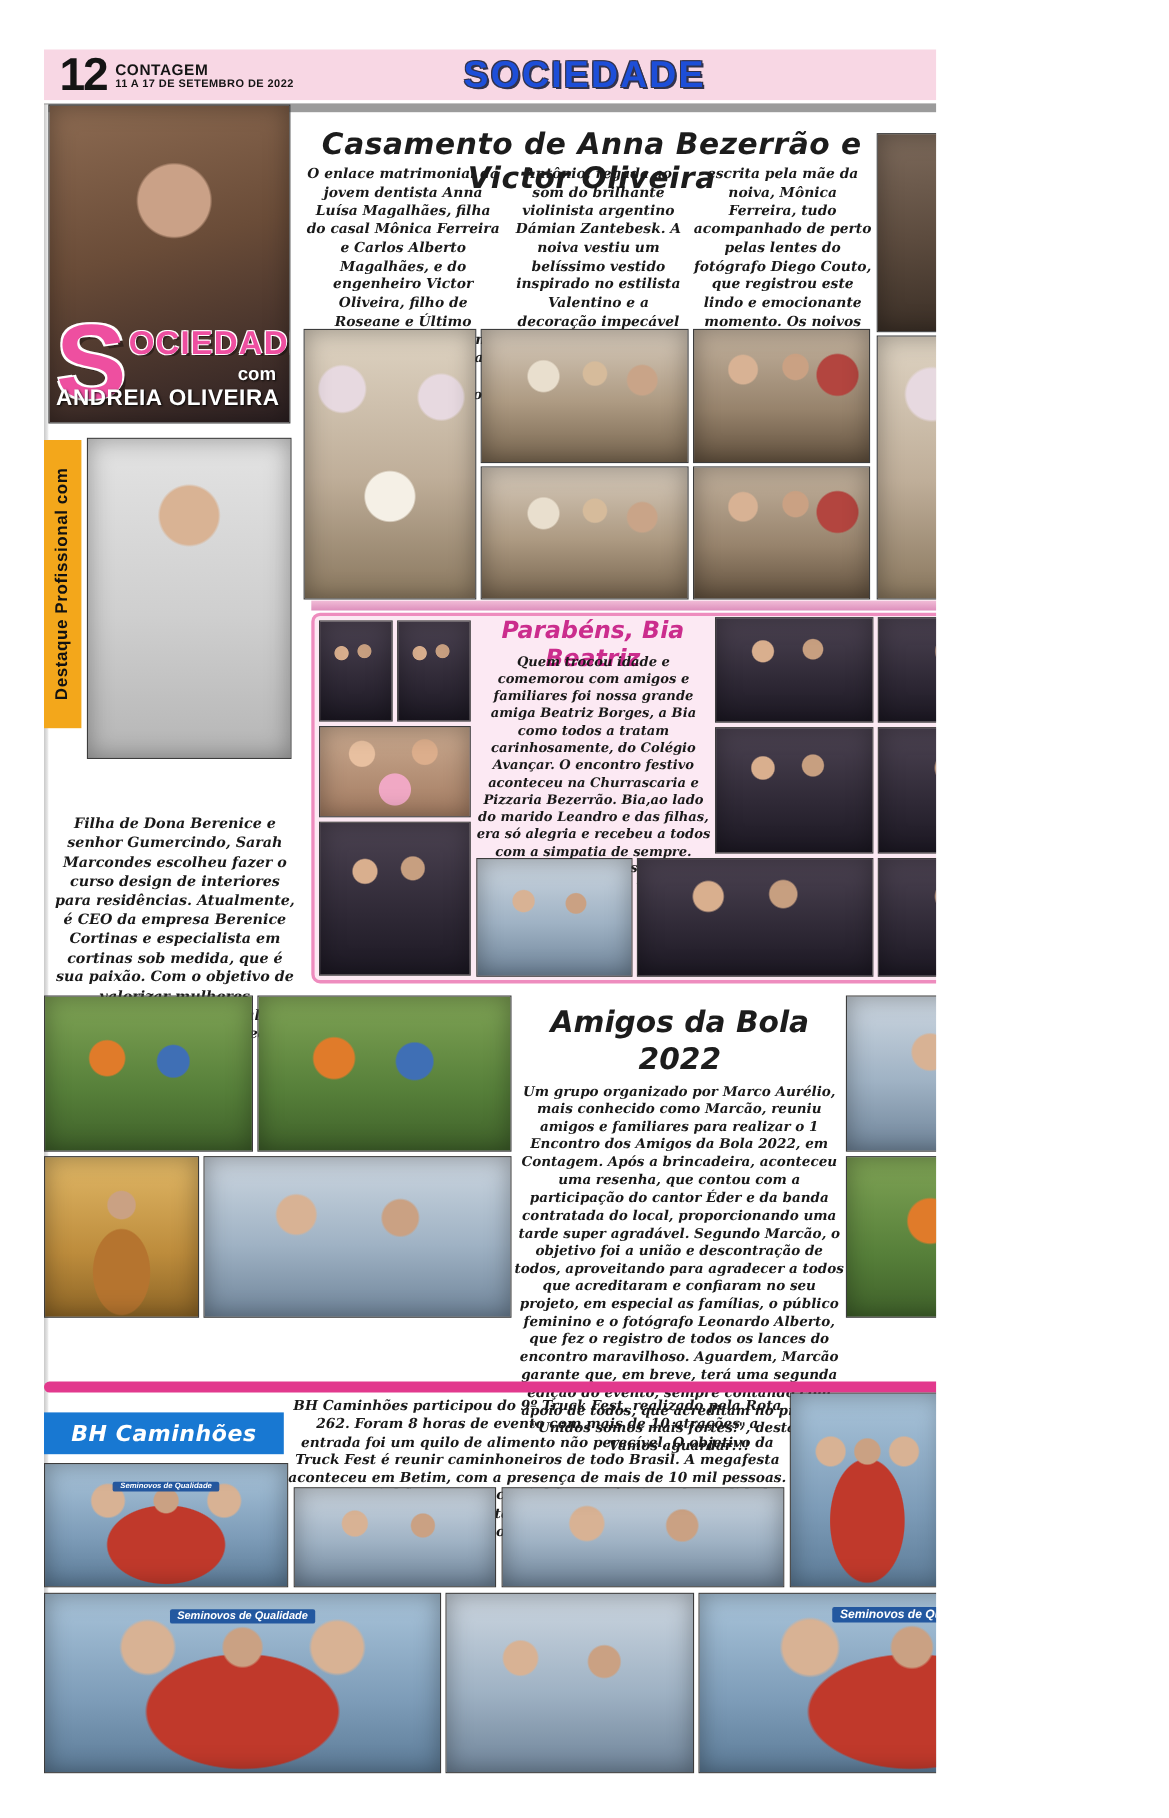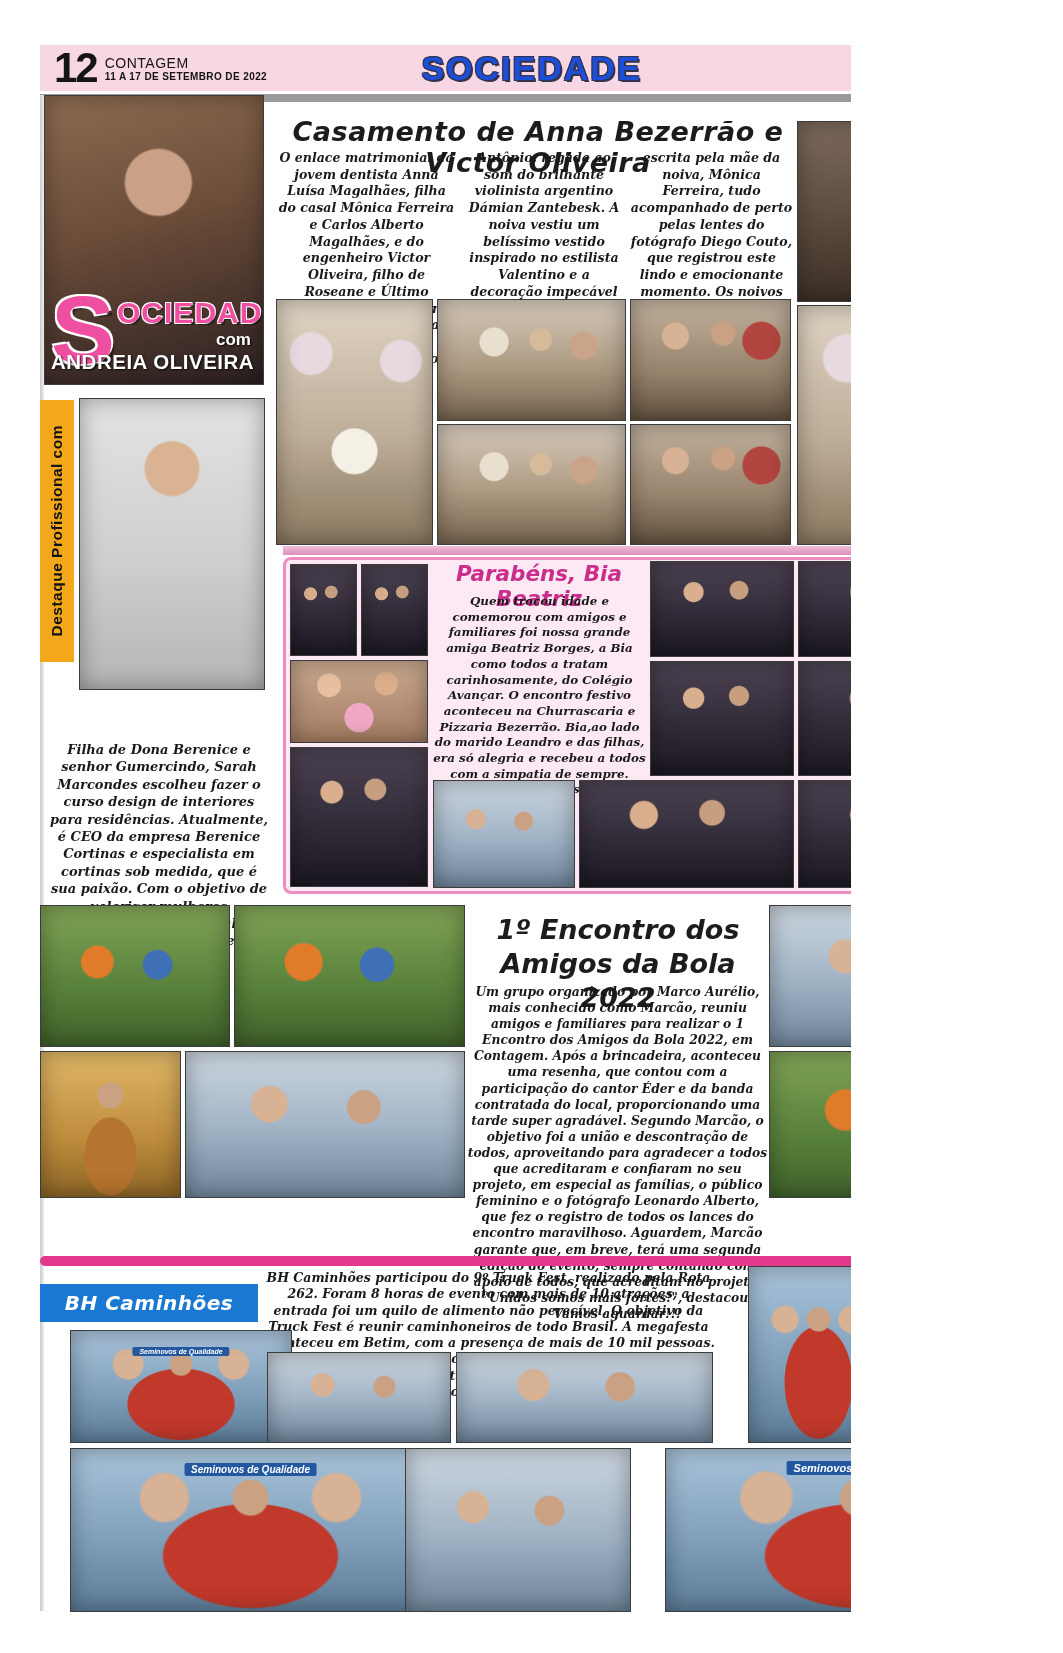--- a/index.html
+++ b/index.html
@@ -5,21 +5,21 @@
   * { margin:0; padding:0; box-sizing:border-box; }
   html,body { background:#ffffff; }
   body { font-family:"Liberation Sans", sans-serif; }
   .page { position:relative; width:851px; height:1653px; background:#ffffff; overflow:hidden; }
 
   
   .masthead { position:absolute; left:40px; top:45px; width:983px; height:46px;
               background:#f8d7e4; display:flex; align-items:center; }
   .pagenum { font-size:42px; font-weight:900; color:#141414; line-height:1; margin-left:14px; letter-spacing:-2px;}
   .edition { margin-left:8px; color:#141414; }
-  .edition .city { font-size:14px; font-weight:400; letter-spacing:.5px; }
+  .edition .city { font-size:14px; font-weight:700; letter-spacing:.5px; }
   .edition .dates { font-size:10px; font-weight:800; letter-spacing:.4px; }
   .section-title { position:absolute; left:0; right:0; text-align:center;
                    font-size:34px; font-weight:900; letter-spacing:2px; color:#1d4ed8;
                    text-shadow:-1px -1px 0 #33334d, 1px -1px 0 #33334d, -1px 1px 0 #33334d, 2px 2px 0 #33334d; }
   .folha { position:absolute; right:16px; top:3px; text-align:right; }
   .folha .kicker { font-size:7px; font-weight:700; letter-spacing:2px; color:#222; text-align:left; margin-left:24px; border-bottom:1px solid #888; }
   .folha .row { display:flex; align-items:center; }
   .o-ring { width:24px; height:24px; border:7px solid #d6121b; border-radius:50%; display:inline-block; margin-right:2px; transform:rotate(-15deg); border-left-color:#a00d14;}
   .folha .name { font-size:30px; font-weight:900; color:#101010; letter-spacing:-1px; line-height:1; }
   .folha .tagline { font-size:6.5px; color:#c1121a; font-weight:700; letter-spacing:.3px; }
@@ -65,21 +65,21 @@
              linear-gradient(180deg,#e0b766 0%, #bd8c3c 60%, #8d6526 100%); }
   .v-tent { background:radial-gradient(circle at 30% 36%, #d8b294 0 8%, transparent 9%),
             radial-gradient(circle at 64% 38%, #caa183 0 8%, transparent 9%),
             linear-gradient(180deg,#ccd6e0 0%, #9fb2c4 55%, #70859a 100%); }
   .v-bhblue { background:radial-gradient(circle at 50% 26%, #d9b394 0 9%, transparent 10%),
               linear-gradient(180deg,#8db9e3 0%, #3e77bd 55%, #1f4f8d 100%); }
   .v-bhred { background:radial-gradient(circle at 26% 30%, #d8b294 0 8%, transparent 9%),
              radial-gradient(circle at 50% 30%, #caa183 0 8%, transparent 9%),
              radial-gradient(circle at 74% 30%, #d8b294 0 8%, transparent 9%),
              radial-gradient(ellipse at 50% 66%, #c0392b 0 34%, transparent 35%),
-             linear-gradient(180deg,#a9c4da 0%, #7d9cb8 60%, #5d7c98 100%);margin-left:30px; }
+             linear-gradient(180deg,#a9c4da 0%, #7d9cb8 60%, #5d7c98 100%); }
 
   .photo-strip { position:absolute; left:50%; transform:translateX(-50%);
                  background:rgba(18,74,152,.88); color:#fff; font-weight:700; font-style:italic;
                  padding:1px 7px; border-radius:2px; white-space:nowrap; z-index:2; }
 
   
   .soc-overlay { position:absolute; left:6px; right:6px; bottom:10px; z-index:3; }
   .soc-line1 { display:flex; align-items:flex-end; }
   .soc-s { font-size:96px; font-weight:900; color:#ee4fa0; line-height:.72;
            text-shadow:-2px -2px 0 #fff, 2px -2px 0 #fff, -2px 2px 0 #fff, 3px 3px 0 rgba(0,0,0,.35); }
@@ -192,21 +192,20 @@
   <div class="ph v-night" style="left:650px; top:661px; width:144px; height:115px;"></div>
   <div class="ph v-night" style="left:798px; top:661px; width:220px; height:115px;"></div>
   <div class="ph v-tent" style="left:433px; top:780px; width:142px; height:108px;"></div>
   <div class="ph v-night" style="left:579px; top:780px; width:215px; height:108px;"></div>
   <div class="ph v-night" style="left:798px; top:780px; width:220px; height:108px;"></div>
 
   <div class="ph v-soccer" style="left:40px; top:905px; width:190px; height:142px;"></div>
   <div class="ph v-soccer" style="left:234px; top:905px; width:231px; height:142px;"></div>
   <div class="ph v-tent" style="left:769px; top:905px; width:254px; height:142px;"></div>
   <h2 class="script-title bola-title">
-    <span style="display:block;">1º Encontro dos</span>
     <span style="display:block;">Amigos da Bola 2022</span>
   </h2>
   <p class="body-text bola-body">Um grupo organizado por Marco Aurélio, mais conhecido como Marcão, reuniu amigos e familiares para realizar o 1 Encontro dos Amigos da Bola 2022, em Contagem.  Após a brincadeira, aconteceu uma resenha, que contou com a participação do cantor Éder e da banda contratada do local, proporcionando uma tarde super agradável. Segundo Marcão, o objetivo foi a união e descontração de todos, aproveitando para agradecer a todos que acreditaram e confiaram no seu projeto, em especial as famílias, o público feminino e o fotógrafo Leonardo Alberto, que fez o registro de todos os lances do encontro maravilhoso. Aguardem, Marcão garante que, em breve, terá uma segunda edição do evento, sempre contando com apoio de todos, que acreditam no projeto. "Unidos somos mais fortes!", destacou. Vamos aguardar!!!</p>
   <div class="ph v-stage" style="left:40px; top:1051px; width:141px; height:147px;"></div>
   <div class="ph v-tent" style="left:185px; top:1051px; width:280px; height:147px;"></div>
   <div class="ph v-soccer" style="left:769px; top:1051px; width:254px; height:147px;"></div>
 
   <div class="bh-divider"></div>
   <div class="bh-box">
     <span>BH Caminhões</span>

